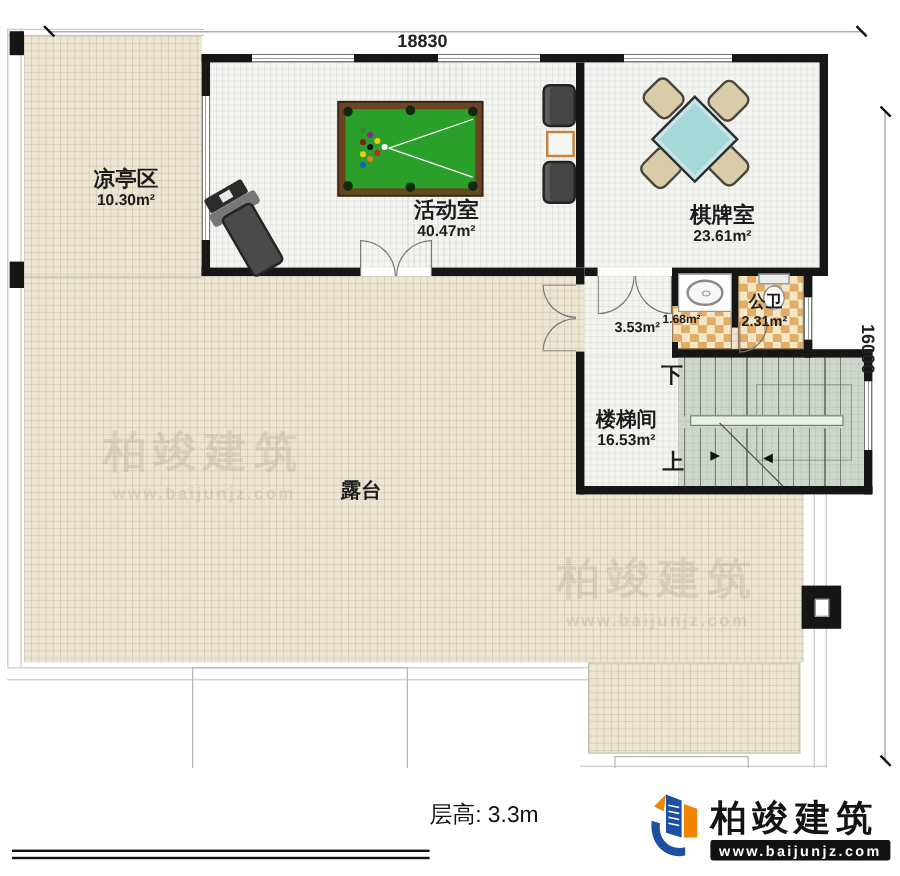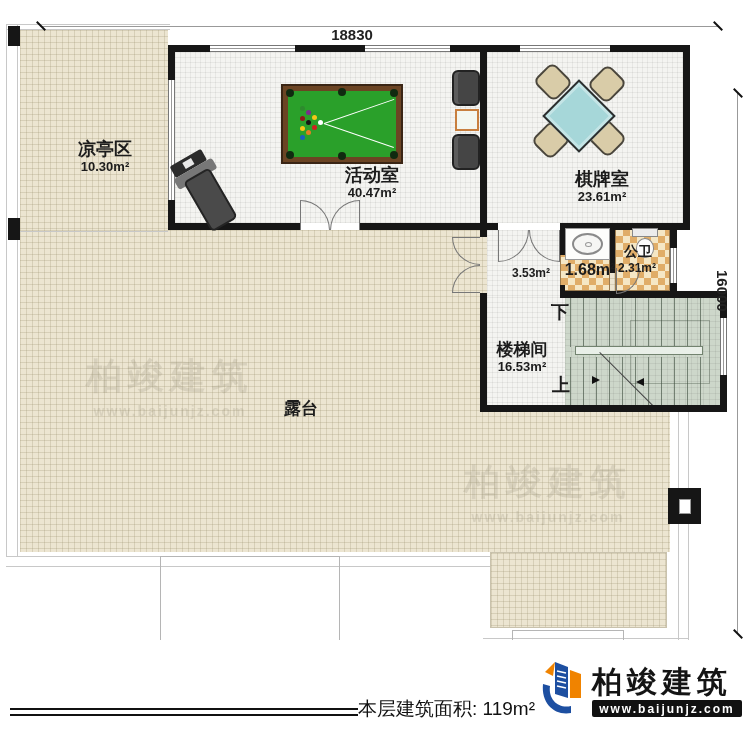--- a/index.html
+++ b/index.html
@@ -194,42 +194,42 @@
     <i class="abs" style="left:4px;top:10px;width:18px;height:20px;background:#fafafa;border:1px solid #888;border-radius:50% 50% 45% 45%;"></i>
   </div>
 
   <div class="lbl" style="left:105px;top:140px;font-size:18px;"><span>凉亭区</span></div>
   <div class="lbl" style="left:105px;top:160px;font-size:13px;"><span>10.30m²</span></div>
   <div class="lbl" style="left:372px;top:166px;font-size:18px;"><span>活动室</span></div>
   <div class="lbl" style="left:372px;top:186px;font-size:13px;"><span>40.47m²</span></div>
   <div class="lbl" style="left:602px;top:170px;font-size:18px;"><span>棋牌室</span></div>
   <div class="lbl" style="left:602px;top:190px;font-size:13px;"><span>23.61m²</span></div>
   <div class="lbl" style="left:531px;top:267px;font-size:12px;"><span>3.53m²</span></div>
-  <div class="lbl" style="left:590px;top:262px;font-size:16px;"><span>1.68m²</span></div>
+  <div class="lbl" style="left:568px;top:262px;font-size:10px;"><span>1.68m²</span></div>
   <div class="lbl" style="left:638px;top:244px;font-size:14px;"><span>公卫</span></div>
   <div class="lbl" style="left:637px;top:262px;font-size:12px;"><span>2.31m²</span></div>
   <div class="lbl" style="left:522px;top:341px;font-size:17px;"><span>楼梯间</span></div>
   <div class="lbl" style="left:522px;top:360px;font-size:13px;"><span>16.53m²</span></div>
   <div class="lbl" style="left:560px;top:303px;font-size:18px;"><span>下</span></div>
   <div class="lbl" style="left:561px;top:376px;font-size:18px;"><span>上</span></div>
   <div class="lbl" style="left:301px;top:400px;font-size:17px;"><span>露台</span></div>
 
   <div class="abs dimline" style="left:40px;top:26px;width:678px;height:1px;"></div>
   <div class="tick" style="left:35px;top:25px;"></div>
   <div class="tick" style="left:712px;top:25px;"></div>
   <div class="dim" style="left:352px;top:14px;transform:translateX(-50%);margin-top:12px;"><span>18830</span></div>
   <div class="abs dimline" style="left:737px;top:93px;width:1px;height:541px;"></div>
   <div class="tick" style="left:732px;top:92px;"></div>
   <div class="tick" style="left:732px;top:633px;"></div>
   <div class="dim" style="left:731px;top:270px;transform:rotate(90deg);transform-origin:0 0;"><span>16000</span></div>
 
   <div class="titleblock">
     <div class="abs" style="left:10px;top:68px;width:348px;height:2px;background:#111;"></div>
     <div class="abs" style="left:10px;top:74px;width:348px;height:2px;background:#111;"></div>
-    <div class="abs" style="left:358px;top:56px;font-size:19px;color:#111;"><span>本层建筑面积: 119m²</span></div>
+    <div class="abs" style="left:358px;top:26px;font-size:19px;color:#111;"><span>层高: 3.3m</span></div>
 
     <div class="abs" style="left:534px;top:18px;width:52px;height:64px;">
       <svg width="52" height="64" viewBox="0 0 50 64">
         <polygon points="20,4 33,9 33,40 20,36" fill="#1d4fa1"></polygon>
         <polygon points="35,12 46,16 46,40 35,40" fill="#f08300"></polygon>
         <polygon points="10,14 20,4 18,18" fill="#f08300"></polygon>
         <path d="M8,26 C6,46 20,58 36,55 L36,48 C24,51 13,42 15,28 Z" fill="#1d4fa1"></path>
         <g stroke="#ffffff" stroke-width="1.3">
           <line x1="22" y1="13" x2="31" y2="15"></line>
           <line x1="22" y1="18" x2="31" y2="20"></line>

